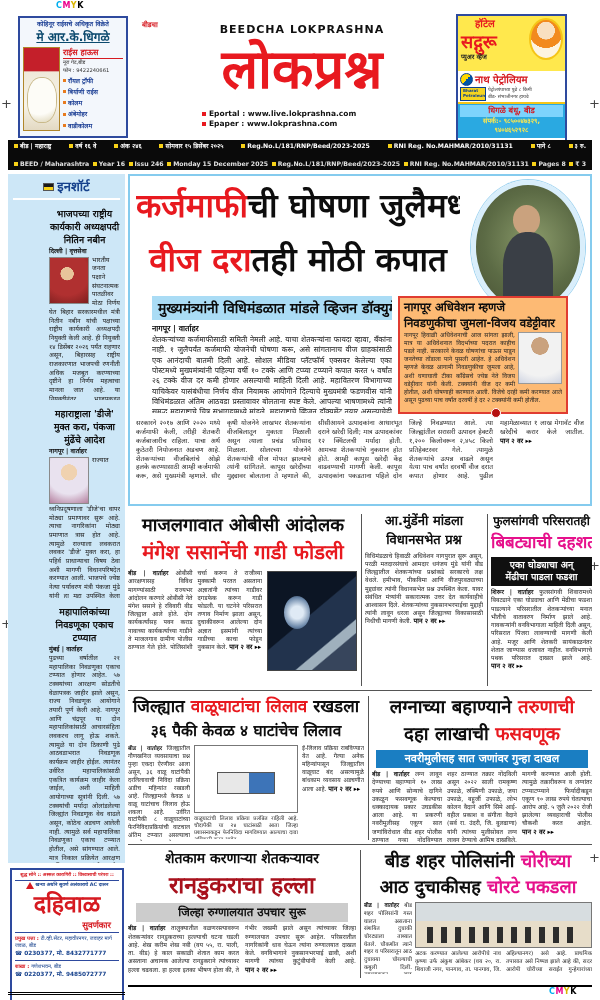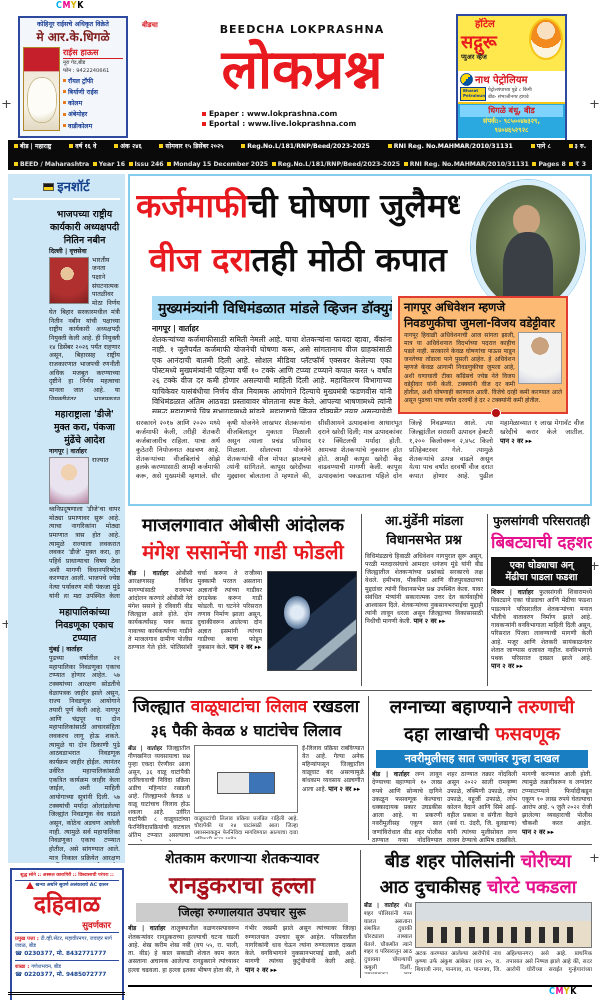--- a/index.html
+++ b/index.html
@@ -9,21 +9,21 @@
 
   .reg { position:absolute; font:400 13px "DejaVu Sans",sans-serif; color:#444; }
   .cmyk { position:absolute; font:700 8px "DejaVu Sans",sans-serif; letter-spacing:.5px; }
   .cmyk span:nth-child(1){color:#00aeef}.cmyk span:nth-child(2){color:#ec008c}
   .cmyk span:nth-child(3){color:#d8b400}.cmyk span:nth-child(4){color:#000}
 
   
   #ad-rice { position:absolute; left:18px; top:16px; width:110px; height:122px;
     border:2px solid #2e4a9e; background:#f3f7fc; padding:2px 3px; text-align:center; overflow:hidden;}
   #ad-rice .tagline { font:700 6.3px/1.3 "DejaVu Sans",sans-serif; color:#1c3f94; }
-  #ad-rice .name { font:800 12px/1.5 "DejaVu Sans",sans-serif; color:#7f1d1d; }
+  #ad-rice .name { font:800 12px/1.5 "DejaVu Sans",sans-serif; color:#0c4a6e;text-decoration:underline; }
   #ad-rice .rbody { display:flex; gap:3px; margin-top:1px; text-align:left;}
   #ad-rice .bag { width:37px; height:84px; flex:none; border:1px solid #b0862a;
     background:linear-gradient(180deg,#c41f2a 0%,#c41f2a 28%,#efe9da 29%,#f7f3e8 70%,#e3d9c2 100%); position:relative;}
   #ad-rice .bag::after{content:"";position:absolute;left:4px;top:30px;width:28px;height:44px;border-radius:45%;
     background:radial-gradient(circle at 40% 40%, #fdfcf7 60%, #d9cfae 100%); box-shadow:0 0 0 1px #c9b98a;}
   #ad-rice .rcol { flex:1; }
   #ad-rice .shop { font:800 8px/1.4 "DejaVu Sans",sans-serif; color:#d61a21; border-bottom:1px solid #d61a21;}
   #ad-rice .addr,#ad-rice .phone { font:400 5.2px/1.5 "DejaVu Sans",sans-serif; color:#333; }
   #ad-rice .ritem { display:flex; align-items:center; gap:2px; font:700 6.2px/1.8 "DejaVu Sans",sans-serif; color:#1c3f94;}
   #ad-rice .osq { width:3px; height:3px; background:#e87b1e; flex:none; }
@@ -240,25 +240,25 @@
   </div>
 
   <div id="mast-center">
     <div class="kickrow">
       <span class="kmr">बीडचा</span>
       <span class="ken">BEEDCHA LOKPRASHNA</span>
     </div>
     <div class="logo">लोकप्रश्न</div>
     <div class="eprow">
         <span class="rsq"></span>
-        <span>Epaper : www.lokprashna.com</span>
+        <span>Eportal : www.live.lokprashna.com</span>
       </div>
     <div class="eprow">
         <span class="rsq"></span>
-        <span>Eportal : www.live.lokprashna.com</span>
+        <span>Epaper : www.lokprashna.com</span>
       </div>
   </div>
 
   <div id="ad-hotel">
     <div class="top">
       <div class="h1">हॉटेल</div>
       <div class="h2">सद्गुरू</div>
       <div class="h3">प्युअर व्हेज</div>
       <div class="saint"></div>
     </div>

